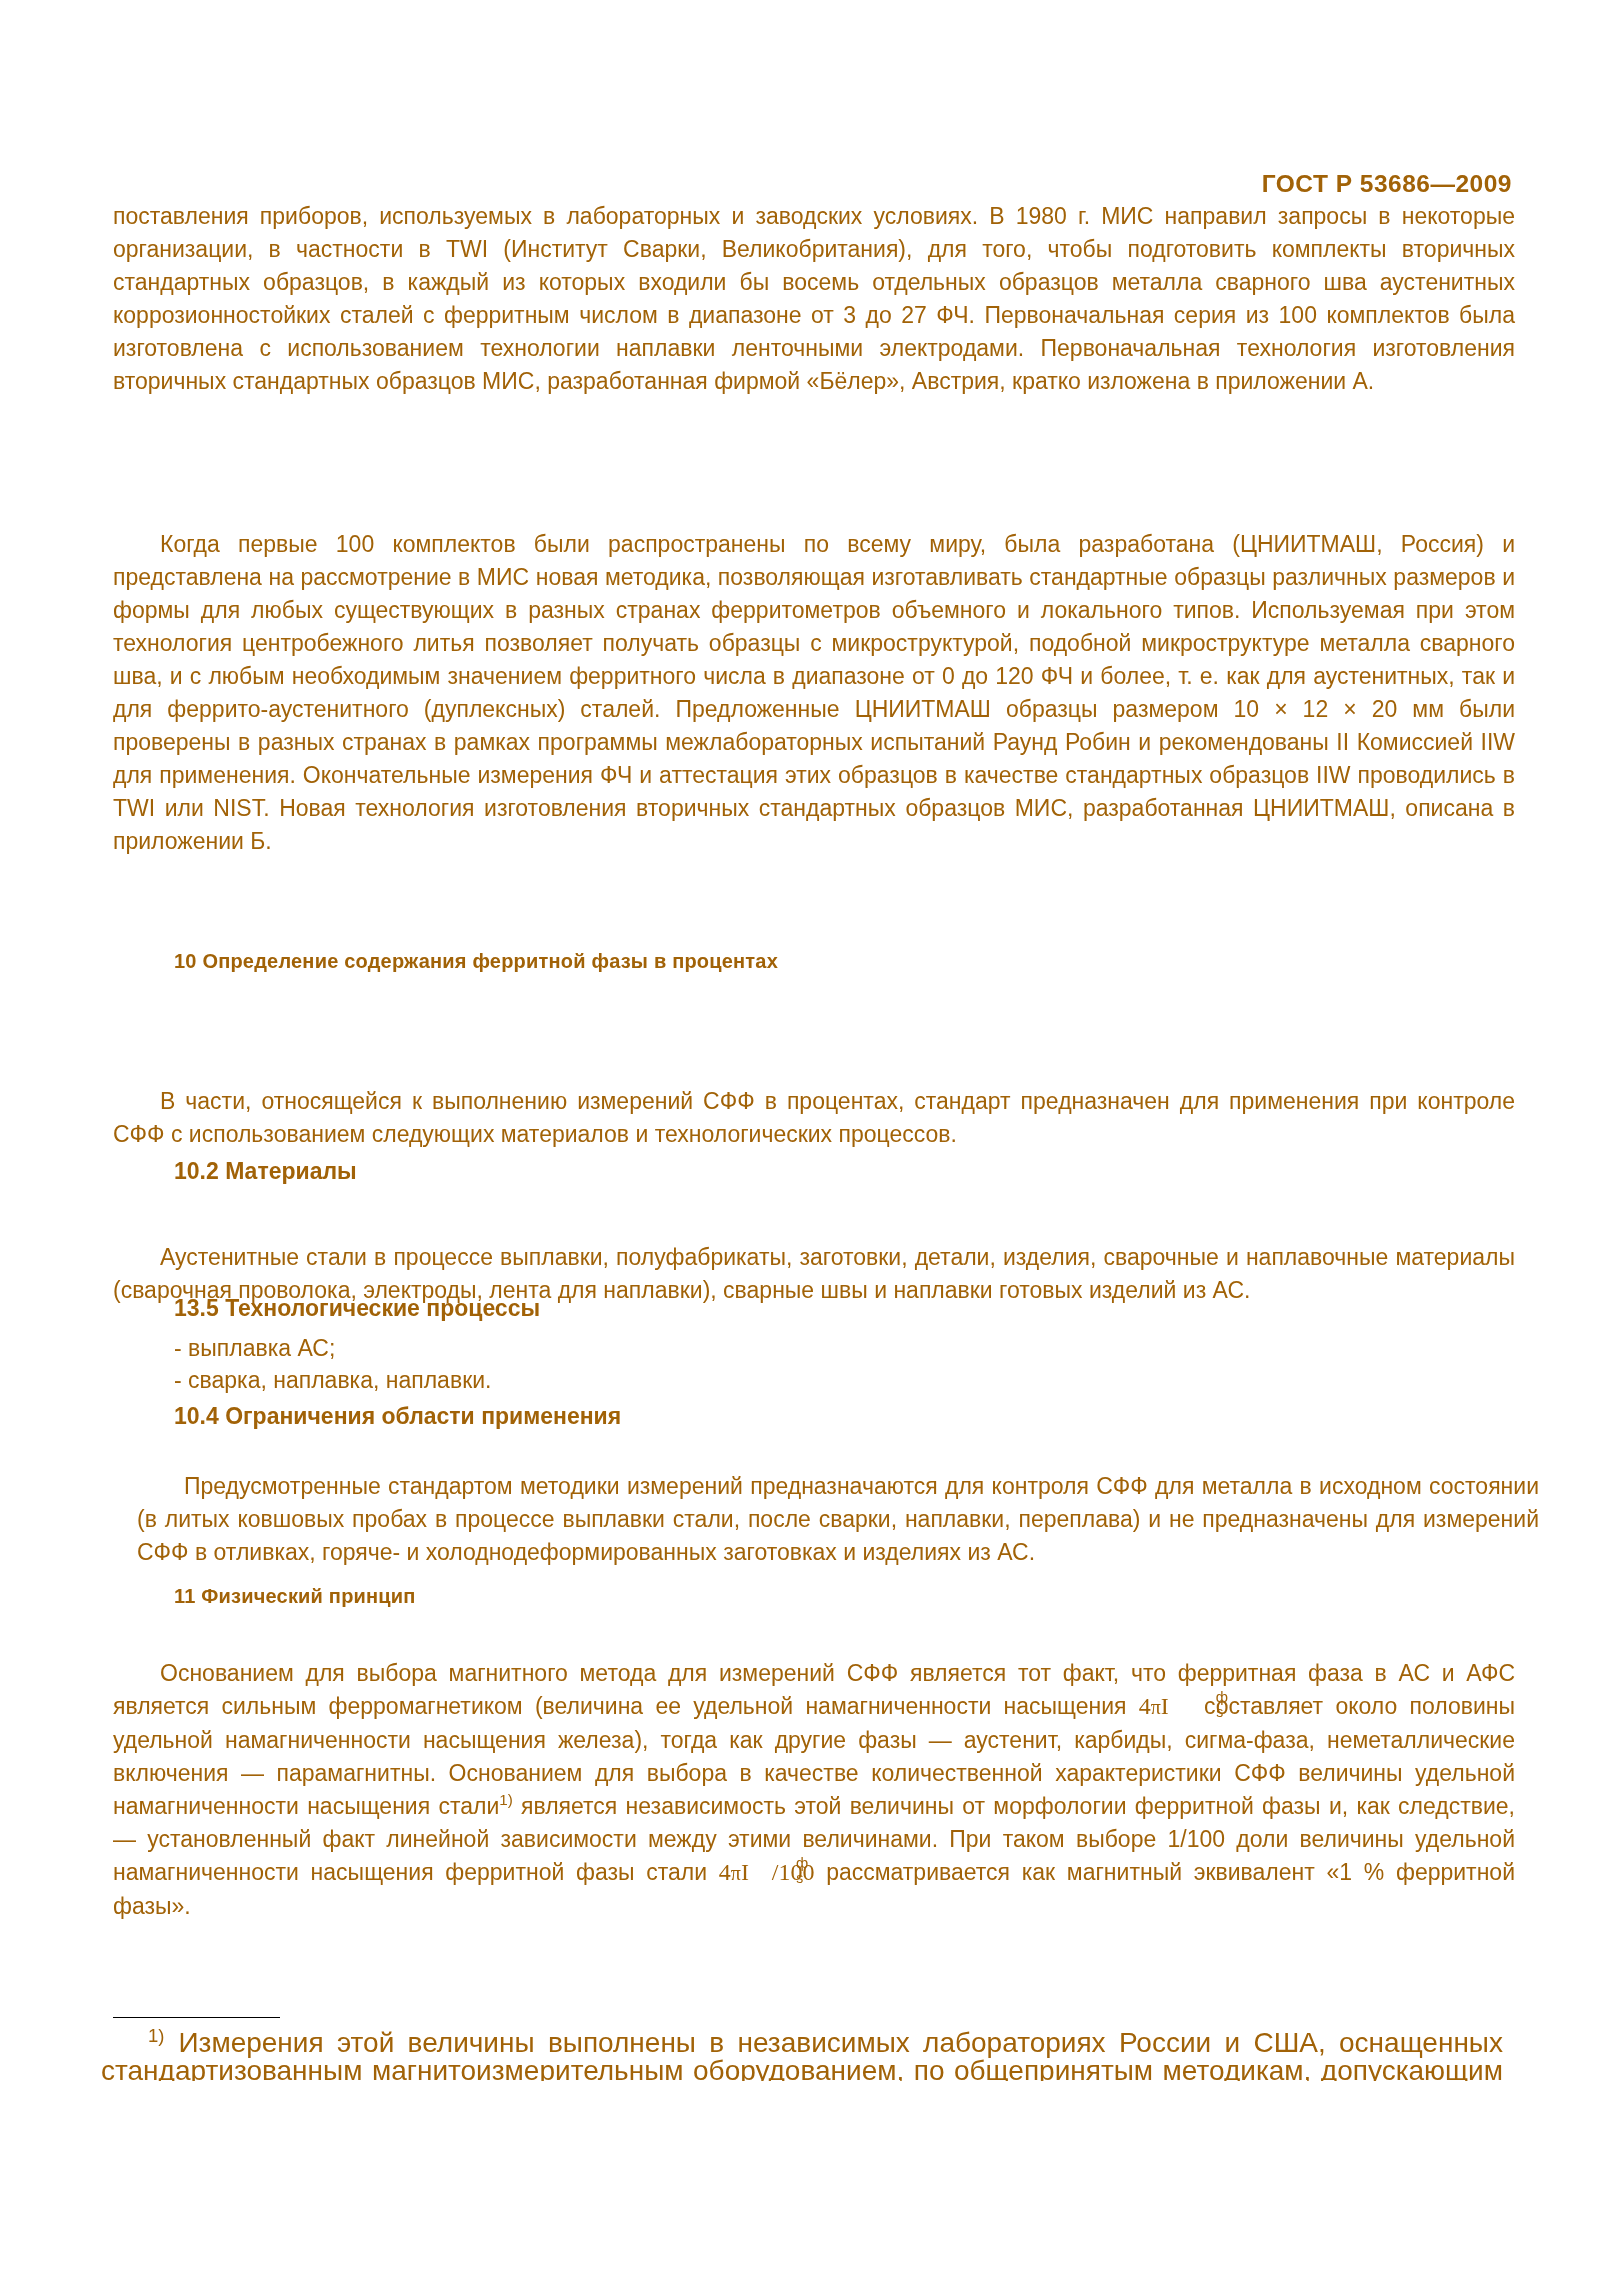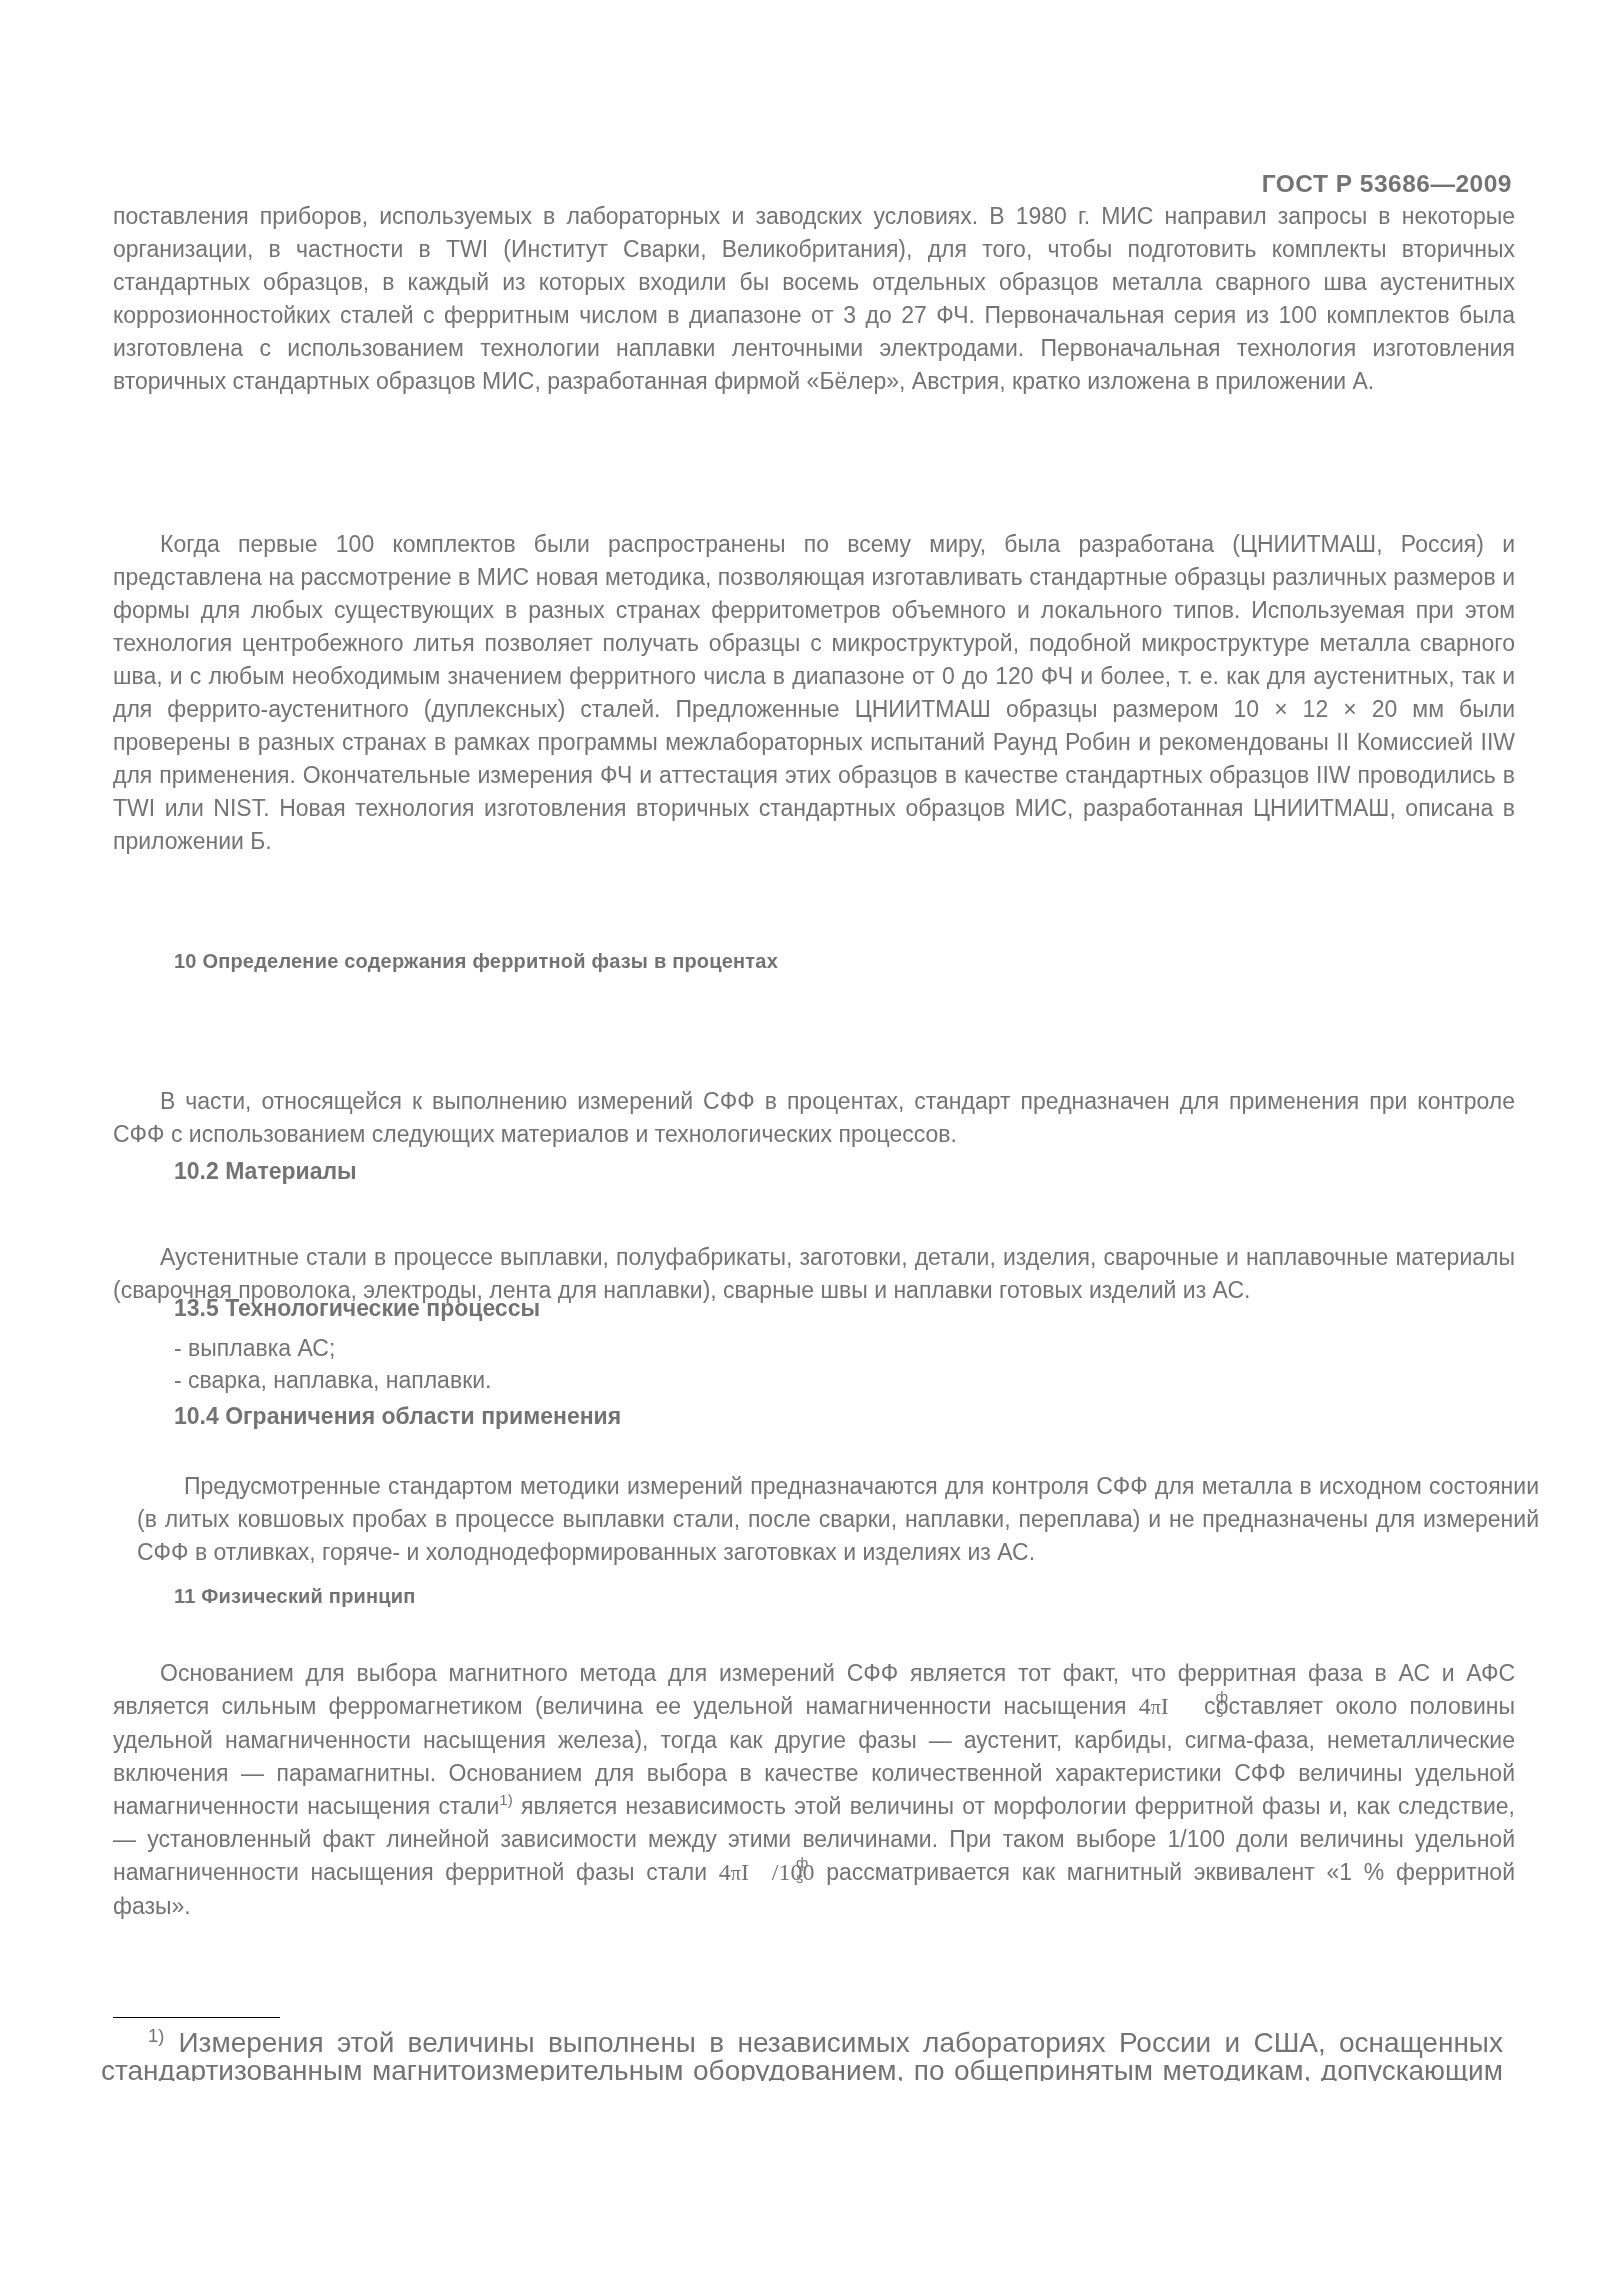--- a/index.html
+++ b/index.html
@@ -6,21 +6,21 @@
     margin: 0;
     padding: 0;
     background: #ffffff;
   }
   .page {
     position: relative;
     width: 1623px;
     height: 2081px;
     background: #ffffff;
     font-family: "Liberation Sans", sans-serif;
-    color: #737373;
+    color: #a16207;
     box-sizing: border-box;
     overflow: hidden;
   }
 
   
   .doc-header {
     position: absolute;
     right: 111px;
     top: 170px;
     font-size: 24.5px;

